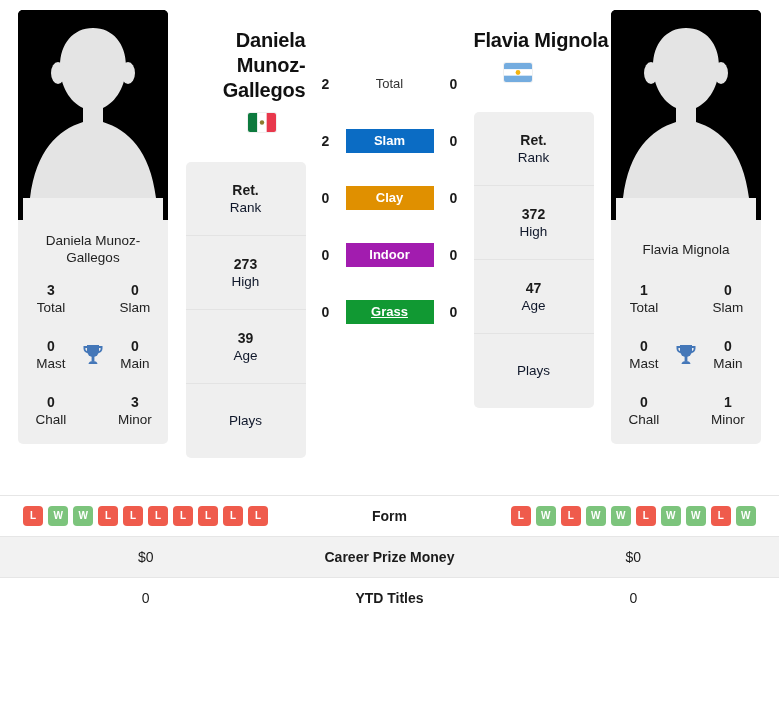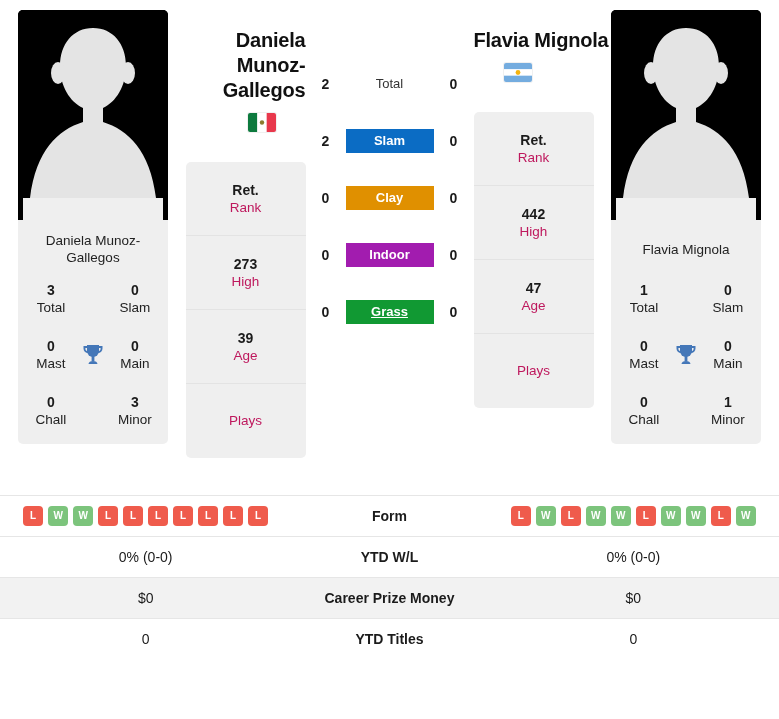--- a/index.html
+++ b/index.html
@@ -99,21 +99,21 @@
   .name-col.right .rank-card { margin-right: auto; margin-left: 0; }
   .rank-cell {
     text-align: center;
     padding: 18px 4px;
     border-bottom: 1px solid #e3e3e3;
     min-height: 74px;
     display: flex; flex-direction: column; justify-content: center;
   }
   .rank-cell:last-child { border-bottom: none; }
   .rank-val { font-size: 14px; font-weight: bold; line-height: 18px; color: #1b1b1b; }
-  .rank-lab { font-size: 13.5px; line-height: 18px; color: #be185d; }
+  .rank-lab { font-size: 13.5px; line-height: 18px; color: #0f172a; }
 
   
   .surface-col {
     flex: 0 0 160px;
     width: 160px;
     padding-top: 52px;
   }
   .surface-row {
     display: flex;
     align-items: center;
@@ -298,21 +298,21 @@
           <rect x="0" y="12.67" width="28" height="6.33" fill="#74acdf"></rect>
           <circle cx="14" cy="9.5" r="2.4" fill="#f6b40e"></circle>
         </svg>
       </span>
       <div class="rank-card">
         <div class="rank-cell">
           <div class="rank-val">Ret.</div>
           <div class="rank-lab">Rank</div>
         </div>
         <div class="rank-cell">
-          <div class="rank-val">442</div>
+          <div class="rank-val">372</div>
           <div class="rank-lab">High</div>
         </div>
         <div class="rank-cell">
           <div class="rank-val">47</div>
           <div class="rank-lab">Age</div>
         </div>
         <div class="rank-cell">
           <div class="rank-lab">Plays</div>
         </div>
       </div>
@@ -399,25 +399,20 @@
               <div class="badge L">L</div>
               <div class="badge W">W</div>
               <div class="badge W">W</div>
               <div class="badge L">L</div>
               <div class="badge W">W</div>
               <div class="badge W">W</div>
               <div class="badge L">L</div>
               <div class="badge W">W</div>
             </div>
         </td>
-      </tr>
-      <tr>
-        <td class="side">0% (0-0)</td>
-        <td class="label">YTD W/L</td>
-        <td class="side">0% (0-0)</td>
       </tr>
       <tr class="striped">
         <td class="side">$0</td>
         <td class="label">Career Prize Money</td>
         <td class="side">$0</td>
       </tr>
       <tr>
         <td class="side">0</td>
         <td class="label">YTD Titles</td>
         <td class="side">0</td>

